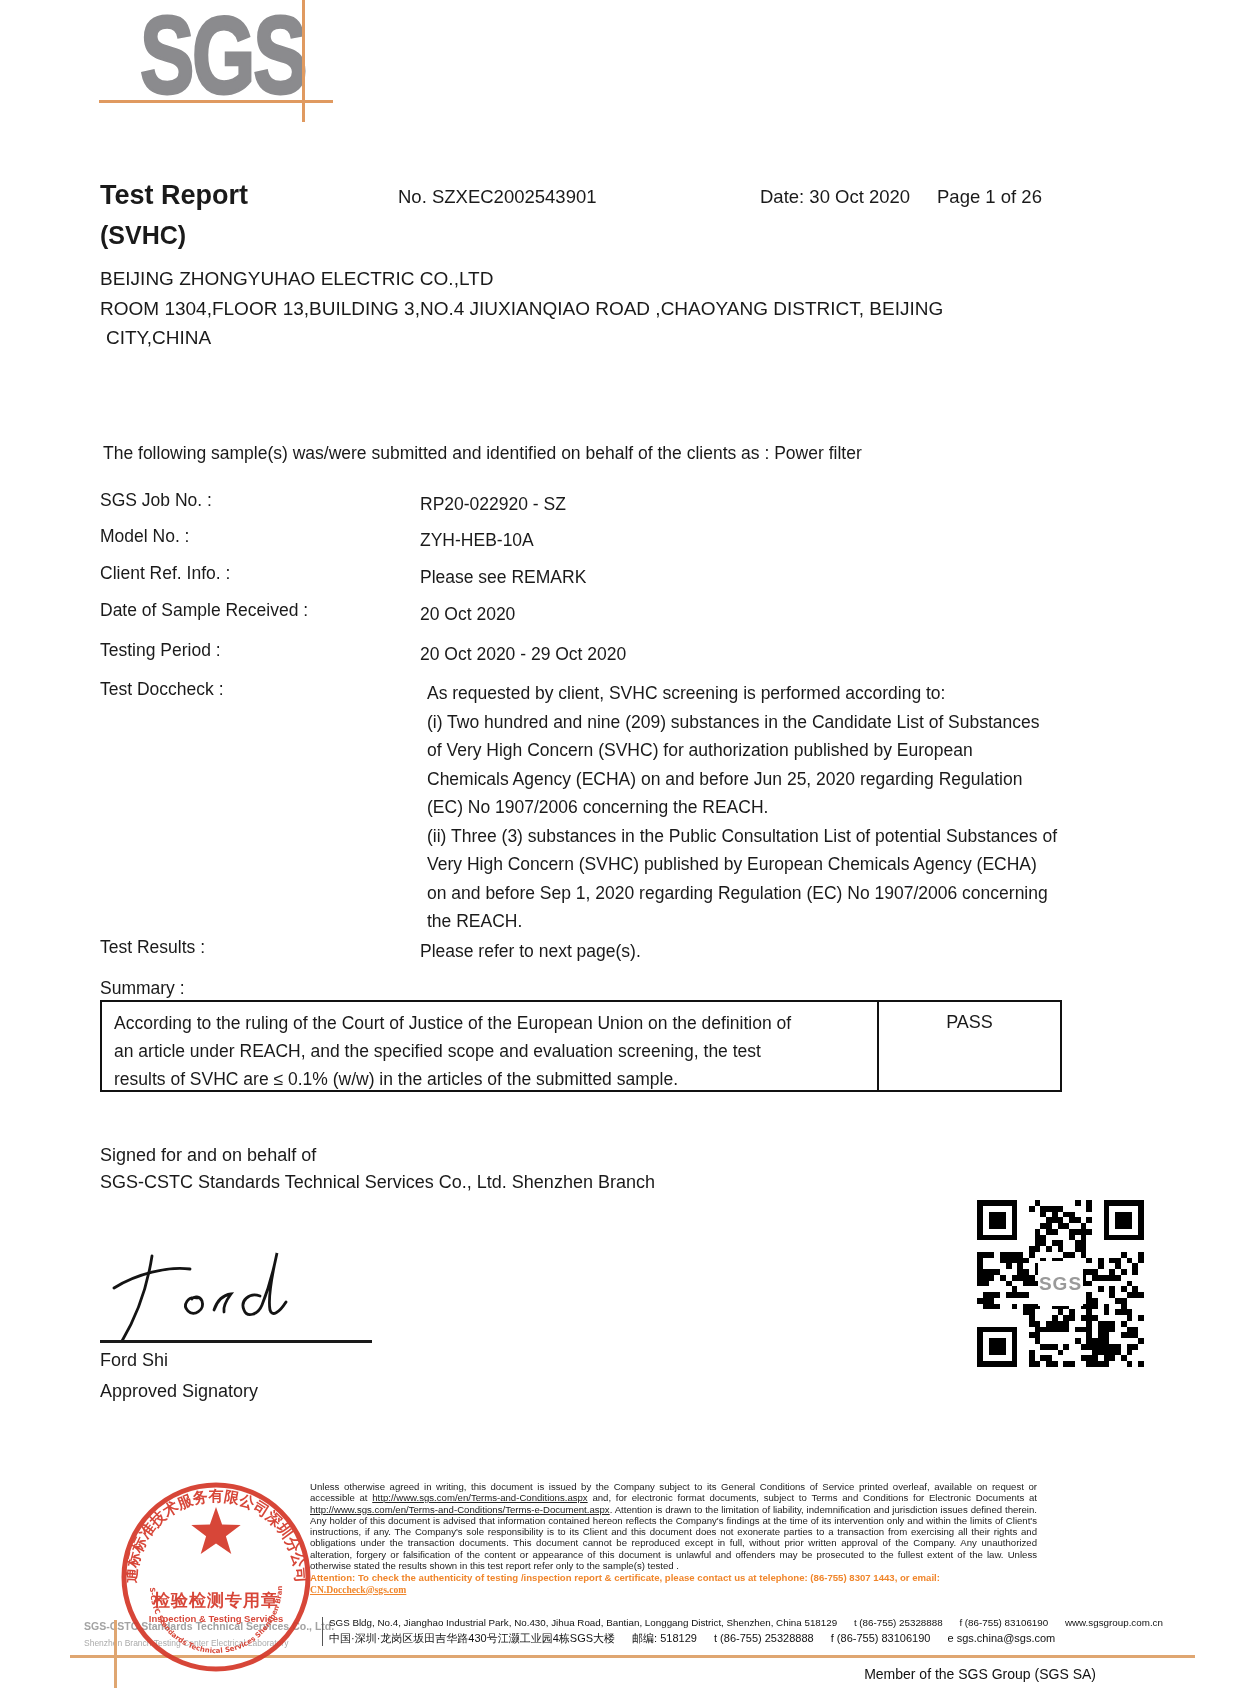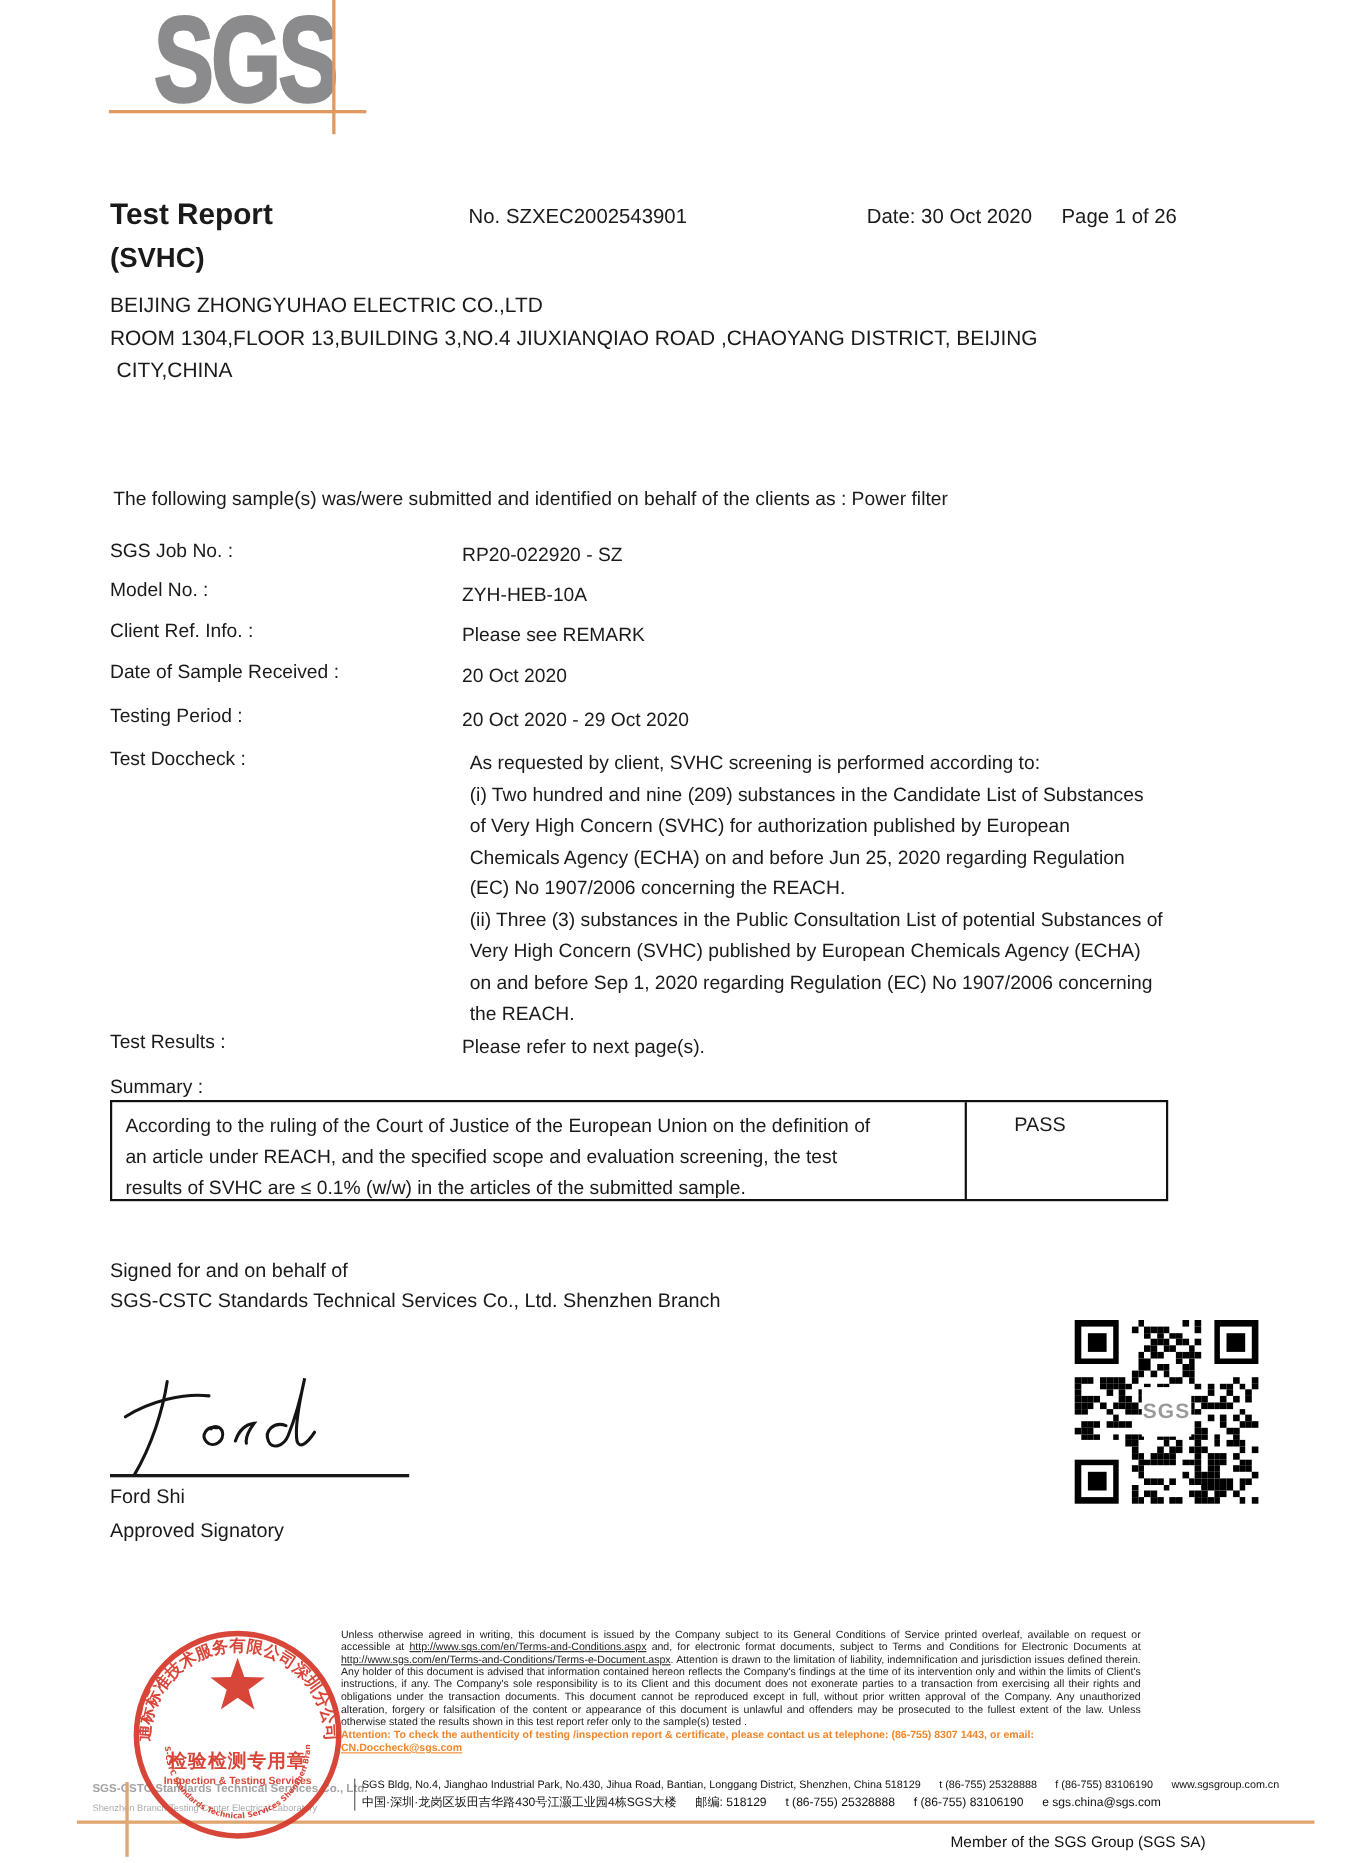--- a/index.html
+++ b/index.html
@@ -7,53 +7,53 @@
         font-family:"Liberation Sans","DejaVu Sans",sans-serif;color:#1a1a1a;}
   .abs{position:absolute;}
   
   .logo-text{left:140px;top:0px;font-size:110px;font-weight:bold;color:#8b8b8e;
              letter-spacing:-3px;line-height:1;transform:scaleX(.74);transform-origin:left top;
              -webkit-text-stroke:3px #8b8b8e;}
   .crop-v-top{left:302px;top:0;width:3px;height:122px;background:#e09a60;}
   .crop-h-top{left:99px;top:100px;width:234px;height:3px;background:#e09a60;}
   .title{left:100px;top:180px;font-size:27px;font-weight:bold;}
   .subtitle{left:100px;top:221px;font-size:25px;font-weight:bold;}
-  .hmeta{top:186px;font-size:18.5px;margin-left:28px;}
+  .hmeta{top:186px;font-size:18.5px;}
   .client{left:100px;font-size:19px;}
   .intro{left:103px;top:443px;font-size:17.5px;}
   .frow{left:100px;width:1060px;font-size:17.5px;}
   .frow .lab{position:absolute;left:0;top:0;}
   .frow .val{position:absolute;left:320px;top:0;white-space:pre-line;width:700px;line-height:28.5px;}
   .frow .val.indent{left:327px;}
   .sumhead{left:100px;top:978px;font-size:17.5px;}
   .sumtable{left:100px;top:1000px;width:962px;height:92px;border:2px solid #111;box-sizing:border-box;}
   .sumtext{position:absolute;left:12px;top:7px;width:745px;font-size:17.5px;line-height:28px;white-space:pre-line;}
   .sumdiv{position:absolute;left:775px;top:0;width:2px;height:100%;background:#111;}
-  .verdict{position:absolute;left:753px;top:10px;width:181px;text-align:center;font-size:18px;}
+  .verdict{position:absolute;left:777px;top:10px;width:181px;text-align:center;font-size:18px;}
   .signed{left:100px;font-size:18px;}
   .sigline{left:100px;top:1340px;width:272px;height:2.5px;background:#1a1a1a;}
   .signame{left:100px;top:1350px;font-size:18px;}
   .sigtitle{left:100px;top:1381px;font-size:18px;}
   
   .qr{left:977px;top:1200px;width:167px;height:167px;background:#fff;}
   .qr i{position:absolute;background:#000;display:block;}
   .qr .fin{position:absolute;background:#000;}
   .qr .finw{position:absolute;background:#fff;}
   .qr .center-label{position:absolute;left:61px;top:61px;width:45px;height:45px;background:#fff;
        display:flex;align-items:center;justify-content:center;font-size:19px;font-weight:bold;
        color:#9a9a9a;letter-spacing:1px;}
   
   .stamp{left:118px;top:1479px;width:196px;height:196px;z-index:5;opacity:.93;}
   .fco1{left:84px;top:1620px;font-size:10.5px;font-weight:bold;color:#a3a3a3;white-space:nowrap;}
   .fco2{left:84px;top:1638px;font-size:8.5px;color:#ababab;white-space:nowrap;}
   .legalwrap{left:310px;top:1481px;width:727px;}
   .legal{font-size:9.6px;line-height:11.3px;text-align:justify;color:#222;}
   .legal .u{text-decoration:underline;}
   .attn{font-size:9.6px;line-height:11.5px;font-weight:bold;color:#f0862c;margin-top:1px;}
-  .attn .u{text-decoration:underline;}
+  .attn .u{text-decoration:underline;font-family:Liberation Serif, serif;}
   .addr{left:322px;top:1617px;width:730px;border-left:1.5px solid #555;padding-left:6px;}
   .addr .row1{font-size:9.8px;color:#111;white-space:nowrap;}
   .addr .row2{font-size:11px;color:#111;margin-top:3px;white-space:nowrap;}
   .addr span{margin-right:14px;}
   .crop-v-bot{left:114px;top:1620px;width:2.5px;height:68px;background:#dfa671;}
   .rule-bot{left:70px;top:1655px;width:1125px;height:3px;background:#dfa671;}
   .member{left:850px;top:1666px;width:246px;text-align:right;font-size:14px;color:#111;}
 </style>
 </head>
 <body>

